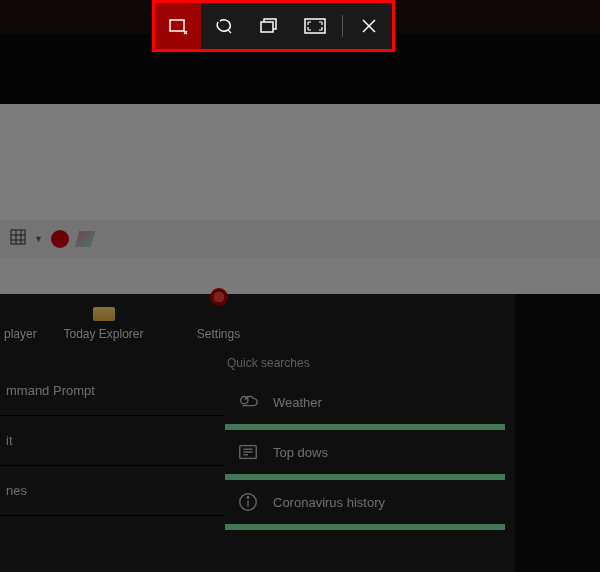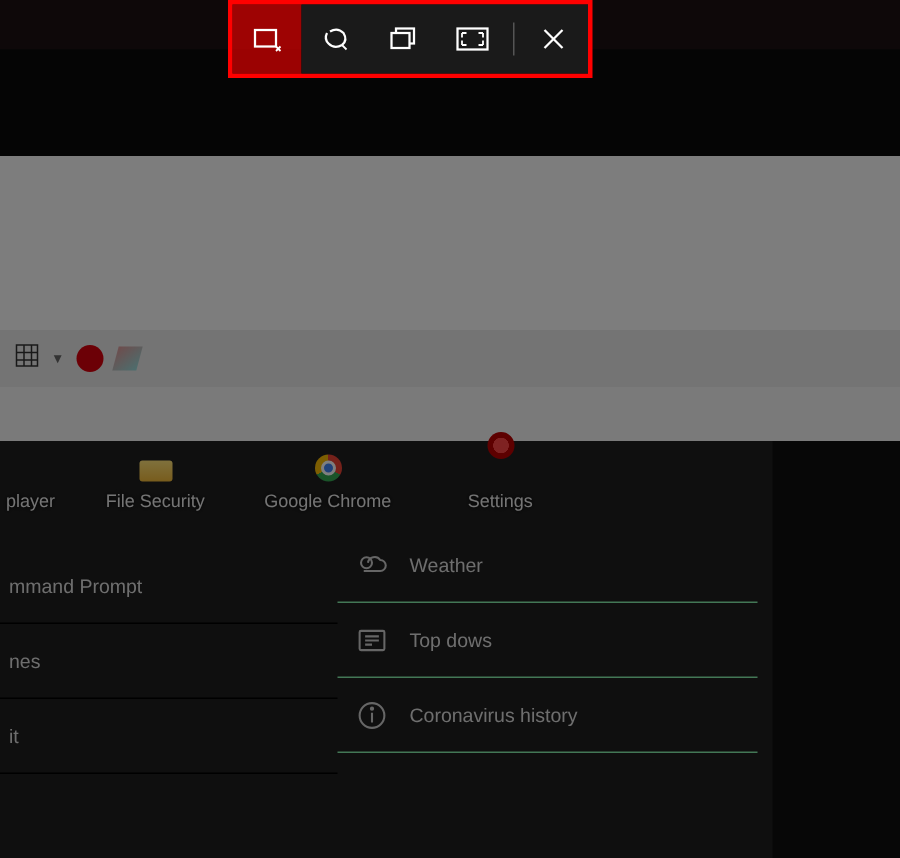--- a/index.html
+++ b/index.html
@@ -58,21 +58,21 @@
     .app-tile:first-child{ width:45px; align-items:flex-start; padding-left:4px;}
     .app-tile + .app-tile { margin-left:2px;}
     .tile-icon { position:absolute; top:-6px; width:24px; height:12px; }
     .tile-label { font-size:12px; color:#eaeaea; text-shadow:0 0 3px #000; }
     
     .left-col { position:absolute; left:0; top:72px; width:225px; }
     .left-item { height:50px; display:flex; align-items:center; padding-left:6px; border-bottom:1px solid #000; font-size:13px; color:#ddd;}
     
     .right-col { position:absolute; left:225px; top:58px; width:280px; }
     .qs-header { font-size:12px; color:#bbb; padding:4px 0 10px 2px; }
-    .qs-item { height:50px; display:flex; align-items:center; gap:14px; padding-left:12px; border-bottom:1px solid #86efac; font-size:13px; color:#ddd;}
+    .qs-item { height:50px; display:flex; align-items:center; gap:14px; padding-left:12px; border-bottom:6px solid #86efac; font-size:13px; color:#ddd;}
     .qs-icon { width:22px; height:22px; display:flex; align-items:center; justify-content:center; }
     .qs-icon svg { stroke:#ccc; fill:none; stroke-width:1.5; }
     
     .folder-icon { width:22px; height:14px; background:linear-gradient(#ffe27a,#f0b93a); border-radius:2px; position:relative;}
     .mail-icon { width:22px; height:18px; background:#0070d6; border-radius:3px;}
     .chrome-icon { width:18px; height:18px; border-radius:50%; background: conic-gradient(#ea4335 0 120deg,#34a853 120deg 240deg,#fbbc05 240deg 360deg); position:relative;}
     .chrome-icon::after{content:'';position:absolute;inset:4px;background:#4285f4;border-radius:50%;border:2px solid #fff;}
     .gear-icon { width:18px; height:18px; border-radius:50%; background:radial-gradient(circle,#f44 40%,#b00 42%); }
 
     .snip-bar-outer, .snip-rect-active, .snip-rest { z-index: 100; }
@@ -110,45 +110,42 @@
 </div>
 <div class="bg-band5"></div>
 
 <div class="search-overlay">
   <div class="app-tiles">
     <div class="app-tile">
       <span class="tile-label">player</span>
     </div>
     <div class="app-tile">
       <span class="tile-icon folder-icon"></span>
-      <span class="tile-label">File Security</span>
-    </div>
-    <div class="app-tile">
-      <span class="tile-icon chrome-icon"></span>
-      <span class="tile-label">Google Chrome</span>
+      <span class="tile-label">Today Explorer</span>
     </div>
     <div class="app-tile">
       <span class="tile-icon gear-icon"></span>
       <span class="tile-label">Settings</span>
     </div>
   </div>
 
   <div class="left-col">
     <div class="left-item">
         <span>mmand Prompt</span>
       </div>
     <div class="left-item">
+        <span>it</span>
+      </div>
+    <div class="left-item">
         <span>nes</span>
       </div>
-    <div class="left-item">
-        <span>it</span>
-      </div>
   </div>
 
   <div class="right-col">
+    <div class="qs-header">Quick searches</div>
     <div class="qs-item">
       <span class="qs-icon">
           <svg viewBox="0 0 24 24">
             <circle cx="8" cy="10" r="4"></circle>
             <path d="M6 16 h12 a4 4 0 0 0 0-8 a5 5 0 0 0-9 2"></path>
           </svg>
         </span>
       <span>Weather</span>
     </div>
     <div class="qs-item">

